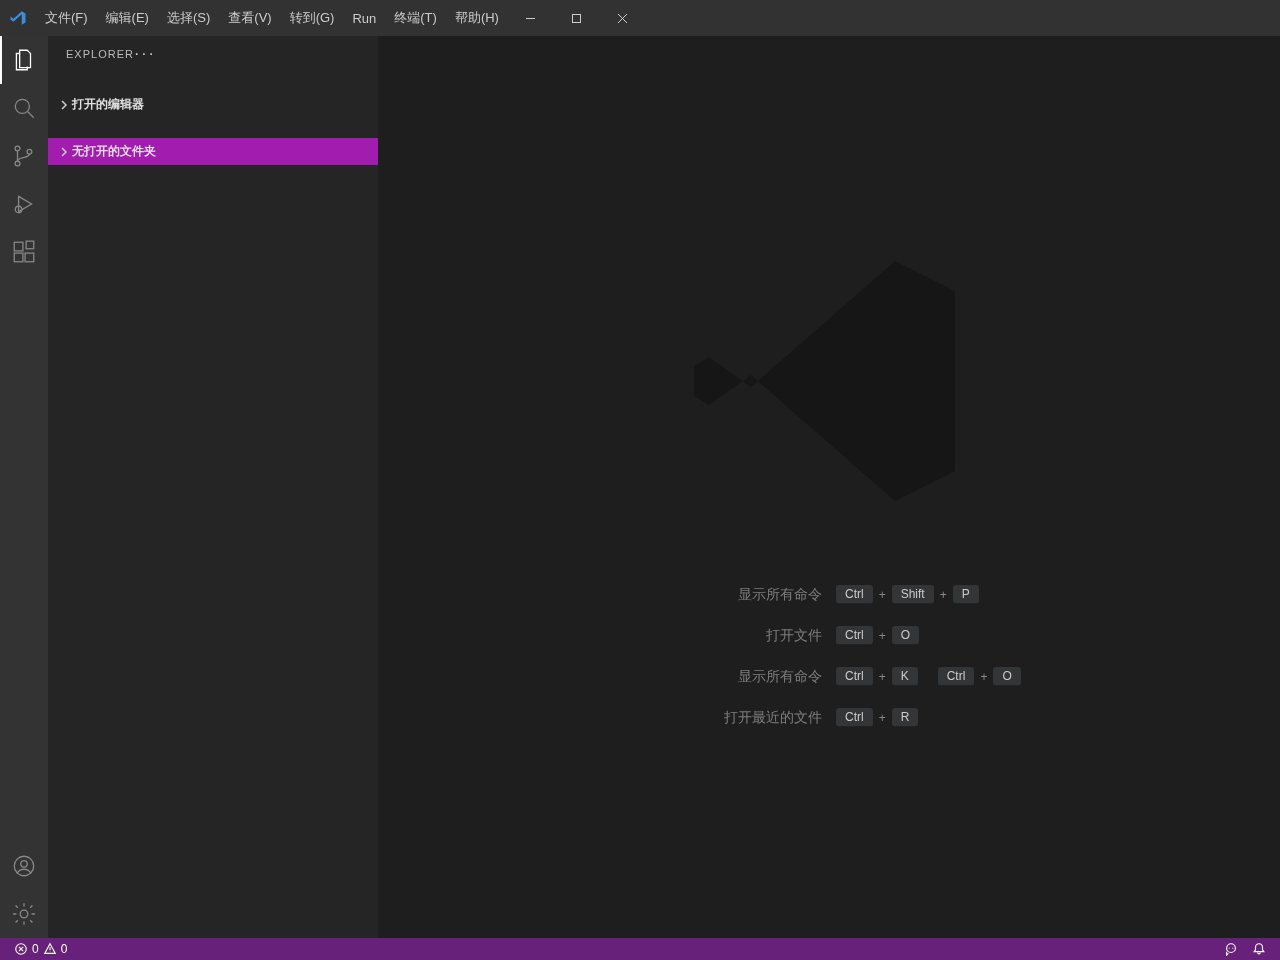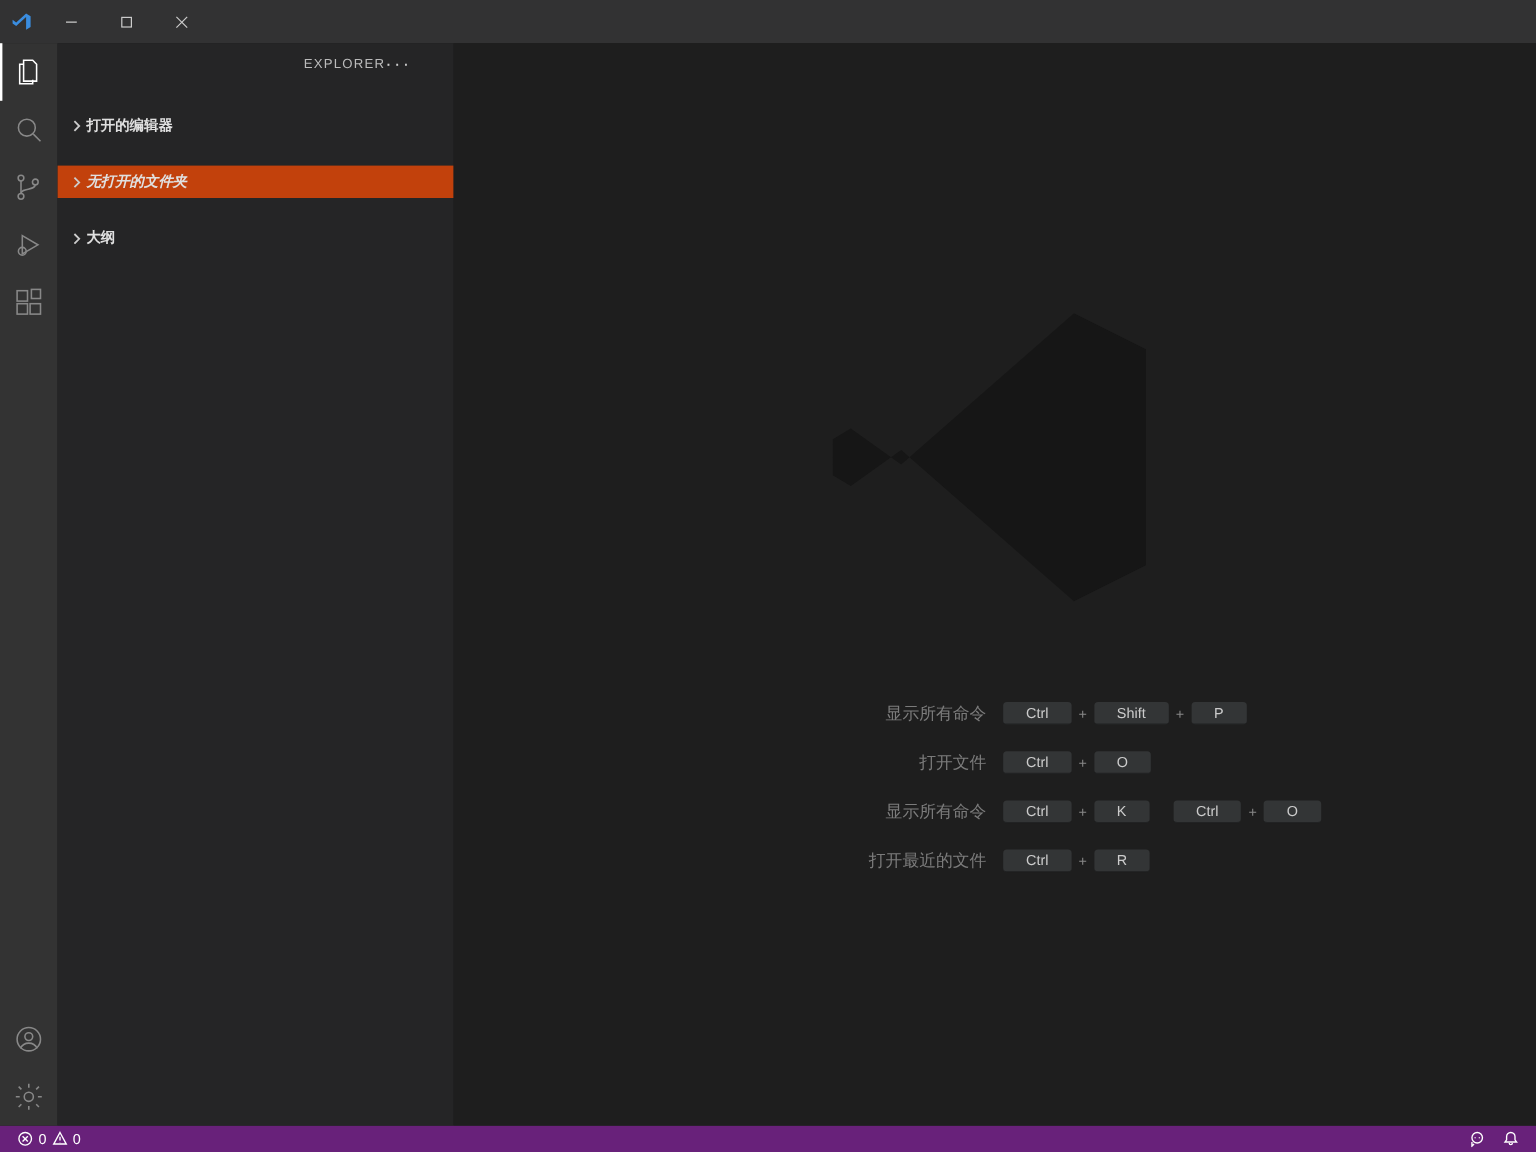--- a/index.html
+++ b/index.html
@@ -22,53 +22,63 @@
     
     .activitybar { width: 48px; background: #333333; display: flex; flex-direction: column; justify-content: space-between; }
     .ab-top, .ab-bottom { display: flex; flex-direction: column; }
     .ab-item { width: 48px; height: 48px; display: flex; align-items: center; justify-content: center; cursor: pointer; position: relative; }
     .ab-item svg { width: 26px; height: 26px; stroke: #888; fill: none; stroke-width: 1.2; }
     .ab-item.active::before { content: ""; position: absolute; left: 0; top: 0; bottom: 0; width: 2px; background: #fff; }
     .ab-item.active svg { stroke: #fff; }
 
     
     .sidebar { width: 330px; background: #252526; display: flex; flex-direction: column; }
-    .sidebar-header { height: 35px; display: flex; align-items: center; padding: 0 35px; font-size: 11px; letter-spacing: 1px; color: #bbbbbb; justify-content: flex-end; }
+    .sidebar-header { height: 35px; display: flex; align-items: center; padding: 0 18px; font-size: 11px; letter-spacing: 1px; color: #bbbbbb; justify-content: flex-start; }
     .sidebar-header .actions { cursor: pointer; color: #ccc; font-size: 16px; letter-spacing: 2px; }
     .section { height: 27px; display: flex; align-items: center; padding: 0 8px; font-size: 12px; font-weight: 600; color: #e0e0e0; cursor: pointer; margin-top: 20px; }
-    .section.highlight { background: #c2410c; font-style: italic; }
+    .section.highlight { background: #a21caf; }
     .section .chevron { width: 16px; display: inline-flex; justify-content: center; color: #ccc; }
     .section .chevron svg { width: 10px; height: 10px; stroke: #ccc; fill: none; stroke-width: 1.5; }
 
     
     .editor { flex: 1; background: #1e1e1e; position: relative; display: flex; flex-direction: column; align-items: center; justify-content: center; }
     .watermark-logo { position: absolute; top: 195px; left: 50%; transform: translateX(-50%); opacity: 1; }
     .watermark-logo svg { width: 300px; height: 300px; }
     .shortcuts { position: relative; margin-top: 360px; }
     .shortcut-row { display: flex; align-items: center; gap: 14px; margin-bottom: 22px; font-size: 14px; color: #a0a0a0; }
     .shortcut-label { width: 300px; text-align: right; color: rgba(200,200,200,0.55); }
     .keys { display: flex; align-items: center; gap: 6px; width: 300px; }
-    .key { background: #333536; color: #ccc; padding: 2px 19px; border-radius: 3px; font-size: 12px; border-bottom: 1px solid #212223;}
+    .key { background: #333536; color: #ccc; padding: 2px 9px; border-radius: 3px; font-size: 12px; border-bottom: 1px solid #212223;}
     .plus { color: #888; font-size: 12px; }
 
     
     .statusbar { height: 22px; background: #68217a; display: flex; align-items: center; justify-content: space-between; padding: 0 10px; font-size: 12px; color: #fff; }
     .status-left, .status-right { display: flex; align-items: center; gap: 6px; }
     .status-item { display: flex; align-items: center; gap: 4px; cursor: pointer; padding: 0 4px; height: 22px; }
     .status-item svg { width: 14px; height: 14px; stroke: #fff; fill: none; stroke-width: 1.3; }
   </style>
 </head>
 <body>
 
 <div class="titlebar">
   <div class="app-icon">
     <svg viewBox="0 0 24 24">
         <path d="M17 3 L6 13 L2 10 L2 14 L6 17 L17 7 L17 21 L22 18 L22 6 L17 3 Z" fill="#3a8de0" stroke="none"></path>
       </svg>
   </div>
+  <div class="menubar">
+    <div class="menu-item">文件(F)</div>
+    <div class="menu-item">编辑(E)</div>
+    <div class="menu-item">选择(S)</div>
+    <div class="menu-item">查看(V)</div>
+    <div class="menu-item">转到(G)</div>
+    <div class="menu-item">Run</div>
+    <div class="menu-item">终端(T)</div>
+    <div class="menu-item">帮助(H)</div>
+  </div>
   <div class="window-controls">
     <div class="ctrl">
         <svg viewBox="0 0 11 11">
           <line x1="1" y1="5.5" x2="10" y2="5.5"></line>
         </svg>
       </div>
     <div class="ctrl">
         <svg viewBox="0 0 11 11">
           <rect x="1.5" y="1.5" width="8" height="8"></rect>
         </svg>
@@ -153,28 +163,20 @@
       <span>打开的编辑器</span>
     </div>
     <div class="section highlight">
       <span class="chevron">
           <svg viewBox="0 0 10 10">
             <path d="M3 1l4 4-4 4"></path>
           </svg>
         </span>
       <span>无打开的文件夹</span>
     </div>
-    <div class="section">
-      <span class="chevron">
-          <svg viewBox="0 0 10 10">
-            <path d="M3 1l4 4-4 4"></path>
-          </svg>
-        </span>
-      <span>大纲</span>
-    </div>
   </div>
 
   <div class="editor">
     <div class="watermark-logo">
       <svg viewBox="0 0 100 100">
           <path d="M72 10 L24 52 L10 42 L5 45 L5 55 L10 58 L24 48 L72 90 L92 80 L92 20 Z M72 34 L52 50 L72 66 Z" fill="#161616" stroke="none"></path>
         </svg>
     </div>
     <div class="shortcuts">
       <div class="shortcut-row">

